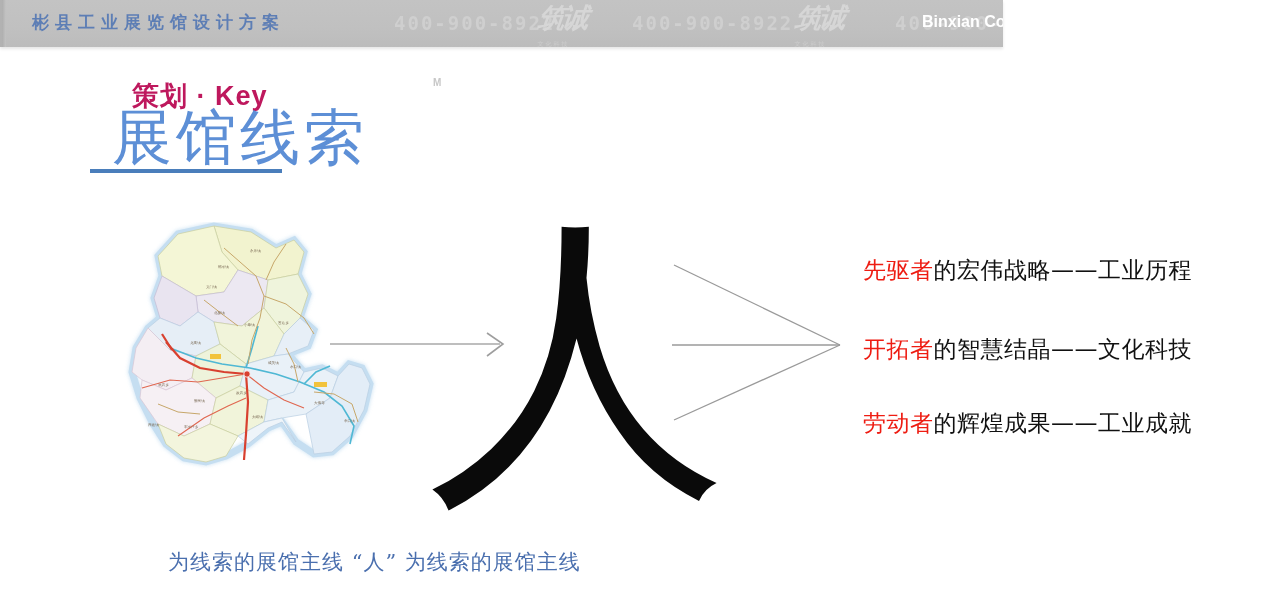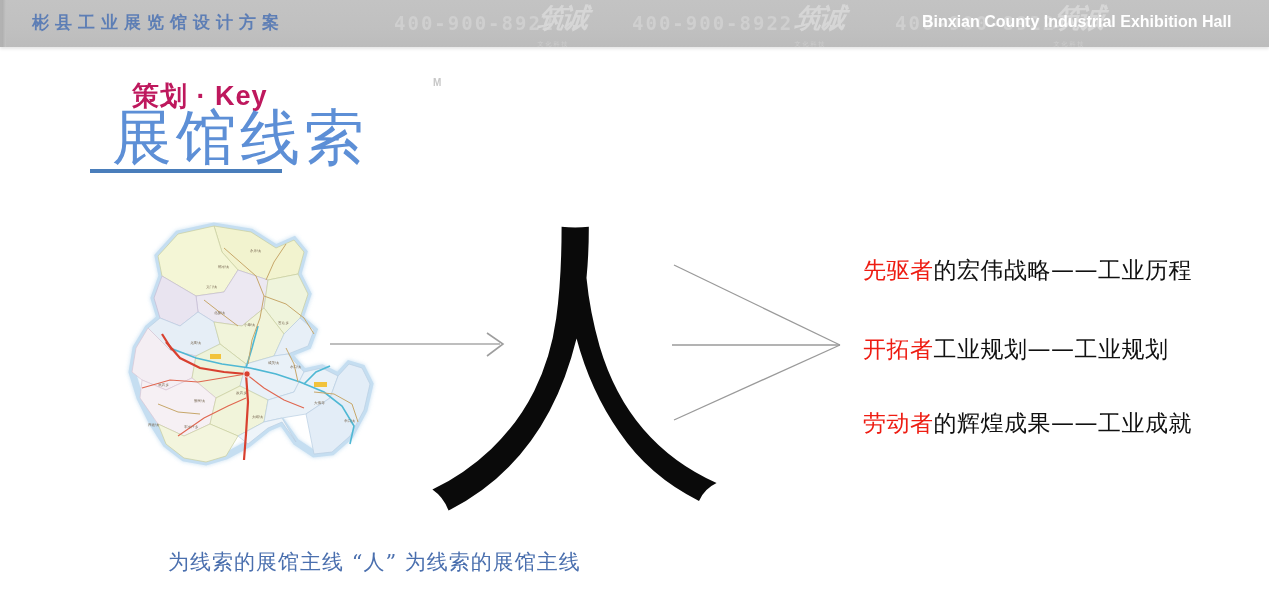--- a/index.html
+++ b/index.html
@@ -12,21 +12,21 @@
     height: 604px;
     position: relative;
     overflow: hidden;
     font-family: "Liberation Sans", "DejaVu Sans", sans-serif;
   }
 
   
   #header-bar {
     position: absolute;
     left: 0; top: 0;
-    width: 1269px;
+    width: 1003px;
     height: 47px;
     background: linear-gradient(to bottom, #c3c3c3 0%, #c0c0c0 60%, #bcbcbc 100%);
     overflow: hidden;
     box-shadow: 0 2px 3px rgba(0,0,0,0.10);
     border-left: 2px solid #b2b2b2;
     box-sizing: border-box;
   }
   #header-bar .hdr-edge-left {
     position: absolute;
     left: 0; top: 0;
@@ -342,19 +342,19 @@
     <line x1="674" y1="265" x2="840" y2="345"></line>
     <line x1="672" y1="345" x2="840" y2="345"></line>
     <line x1="674" y1="420" x2="840" y2="345"></line>
   </g>
 </svg>
 
 <div class="bullet" id="bullet-1">
   <span class="hl">先驱者</span><span>的宏伟战略——工业历程</span>
 </div>
 <div class="bullet" id="bullet-2">
-  <span class="hl">开拓者</span><span>工业规划——工业规划</span>
+  <span class="hl">开拓者</span><span>的智慧结晶——文化科技</span>
 </div>
 <div class="bullet" id="bullet-3">
   <span class="hl">劳动者</span><span>的辉煌成果——工业成就</span>
 </div>
 
 <div id="caption">为线索的展馆主线 “人” 为线索的展馆主线</div>
 
 </body></html>

